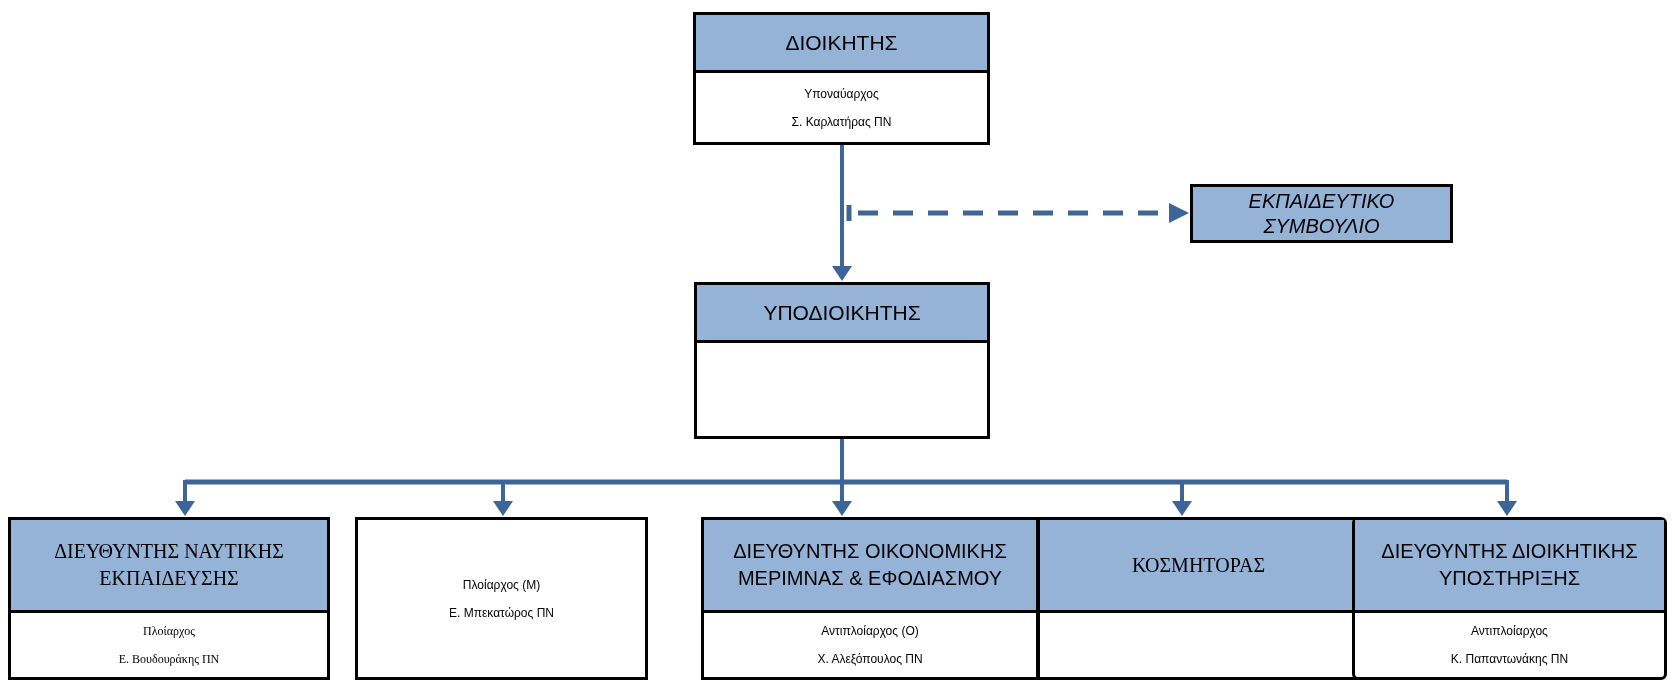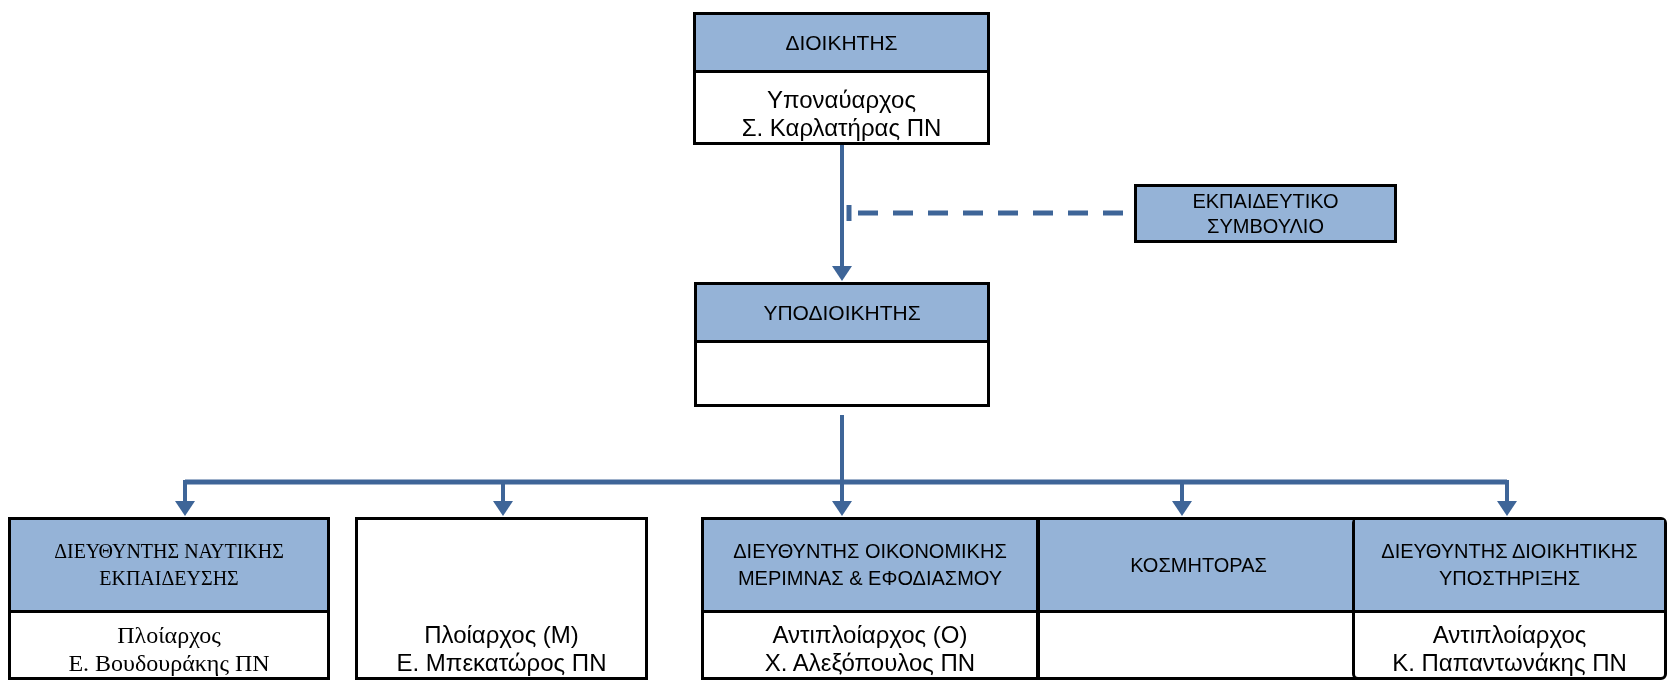--- a/index.html
+++ b/index.html
@@ -21,22 +21,22 @@
     box-sizing:border-box;
     background:#95B3D7;
     border-bottom:3px solid #000;
     display:flex;align-items:center;justify-content:center;
     padding:0 6px;
     font-size:20px;line-height:27px;
   }
   .node-header.big{font-size:21px;}
   .node-body{
     box-sizing:border-box;
-    display:flex;flex-direction:column;align-items:center;justify-content:flex-end;
-    font-size:24px;line-height:28px;
+    display:flex;flex-direction:column;align-items:center;justify-content:center;
+    font-size:12px;line-height:28px;
     height:calc(100% - 0px);
     flex:1;
   }
   .node.two-part{display:flex;flex-direction:column;}
   .node.solid-fill{
     background:#95B3D7;
     display:flex;align-items:center;justify-content:center;
     font-size:20px;line-height:25px;padding:0 8px;
   }
 </style>
@@ -72,25 +72,25 @@
   </svg>
 
   <div class="node two-part" style="left:693px;top:12px;width:297px;height:133px;">
     <div class="node-header big" style="height:58px;">ΔΙΟΙΚΗΤΗΣ</div>
     <div class="node-body">
       <div>Υποναύαρχος</div>
       <div>Σ. Καρλατήρας ΠΝ</div>
     </div>
   </div>
 
-  <div class="node solid-fill" style="left:1134px;top:184px;width:263px;height:59px;">
+  <div class="node solid-fill" style="left:1190px;top:184px;width:263px;height:59px;font-style:italic;">
     <div>ΕΚΠΑΙΔΕΥΤΙΚΟ ΣΥΜΒΟΥΛΙΟ</div>
   </div>
 
-  <div class="node two-part" style="left:694px;top:282px;width:296px;height:125px;">
+  <div class="node two-part" style="left:694px;top:282px;width:296px;height:157px;">
     <div class="node-header big" style="height:58px;">ΥΠΟΔΙΟΙΚΗΤΗΣ</div>
   </div>
 
   <div class="node two-part" style="left:8px;top:517px;width:322px;height:163px;font-family:Liberation Serif, serif;">
     <div class="node-header" style="height:93px;">ΔΙΕΥΘΥΝΤΗΣ ΝΑΥΤΙΚΗΣ ΕΚΠΑΙΔΕΥΣΗΣ</div>
     <div class="node-body">
       <div>Πλοίαρχος</div>
       <div>Ε. Βουδουράκης ΠΝ</div>
     </div>
   </div>
@@ -103,21 +103,21 @@
   </div>
 
   <div class="node two-part" style="left:670px;top:517px;width:338px;height:163px;margin-left:31px;">
     <div class="node-header" style="height:93px;">ΔΙΕΥΘΥΝΤΗΣ ΟΙΚΟΝΟΜΙΚΗΣ ΜΕΡΙΜΝΑΣ &amp; ΕΦΟΔΙΑΣΜΟΥ</div>
     <div class="node-body">
       <div>Αντιπλοίαρχος (Ο)</div>
       <div>Χ. Αλεξόπουλος ΠΝ</div>
     </div>
   </div>
 
-  <div class="node two-part" style="left:1037px;top:517px;width:323px;height:163px;">
+  <div class="node two-part" style="left:1037px;top:517px;width:323px;height:163px;font-family:Liberation Serif, serif;">
     <div class="node-header" style="height:93px;">ΚΟΣΜΗΤΟΡΑΣ</div>
   </div>
 
   <div class="node two-part" style="left:1352px;top:517px;width:315px;height:163px;border-radius:6px;">
     <div class="node-header" style="height:93px;">ΔΙΕΥΘΥΝΤΗΣ ΔΙΟΙΚΗΤΙΚΗΣ ΥΠΟΣΤΗΡΙΞΗΣ</div>
     <div class="node-body">
       <div>Αντιπλοίαρχος</div>
       <div>Κ. Παπαντωνάκης ΠΝ</div>
     </div>
   </div>

